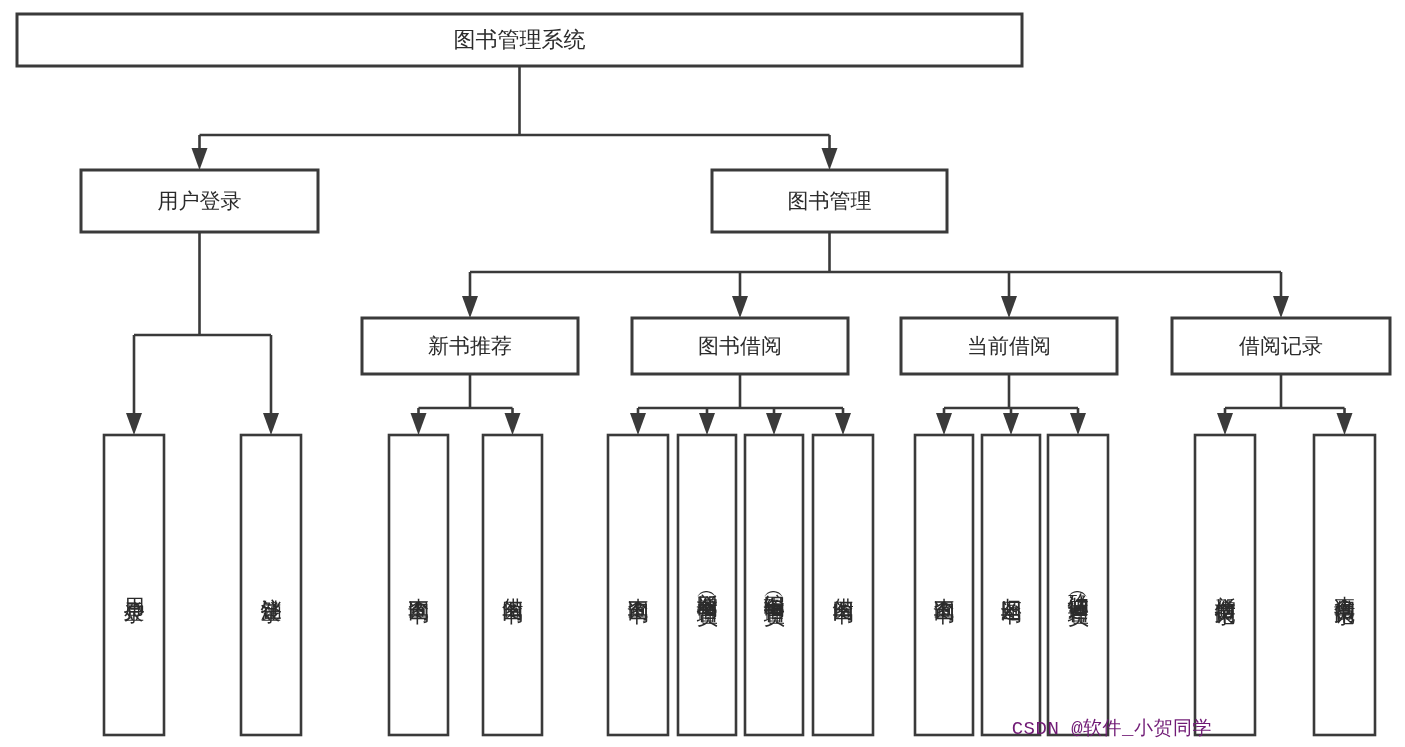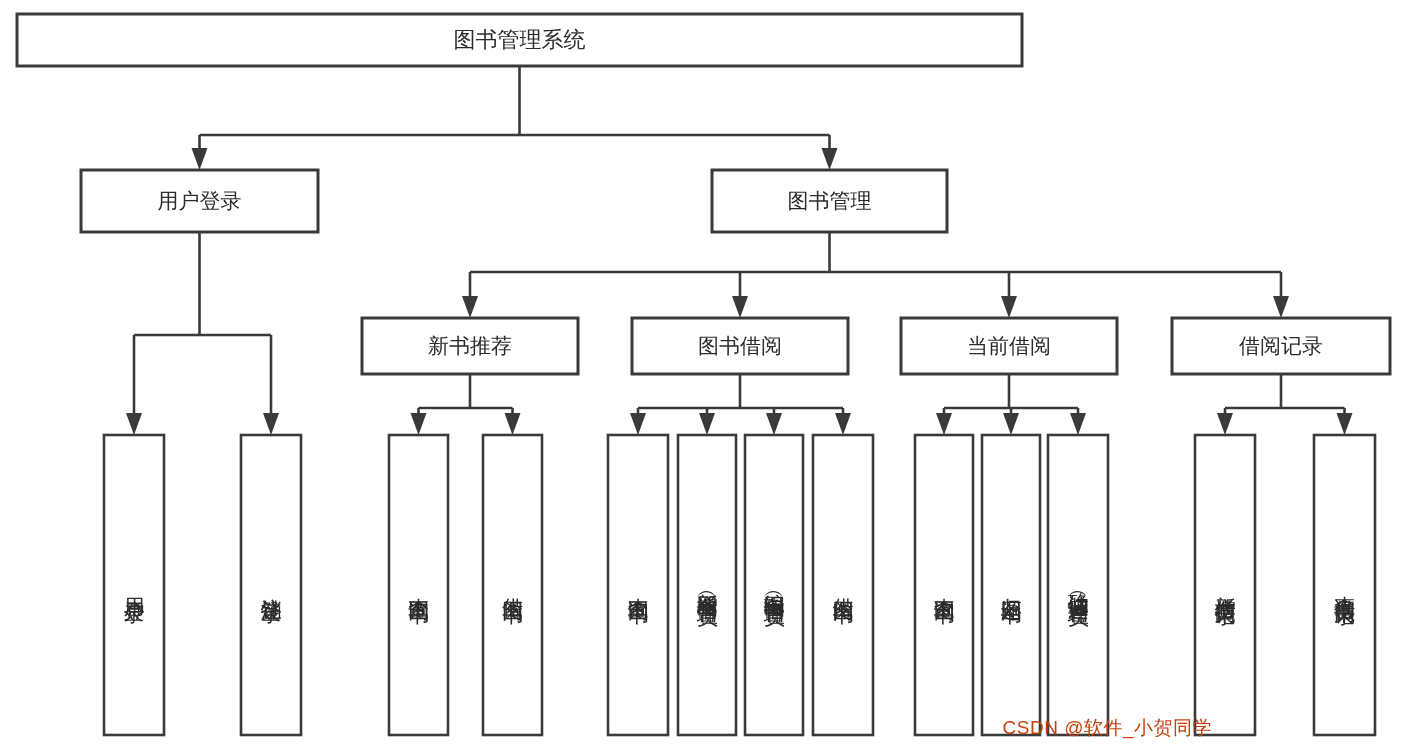--- a/index.html
+++ b/index.html
@@ -76,23 +76,23 @@
     font-size: 21px;
     line-height: 1.08;
     color: #2b2b2b;
     letter-spacing: 2px;
     white-space: nowrap;
   }
   #watermark {
     position: absolute;
     right: 12px;
     bottom: 6px;
-    font-family: Liberation Sans, sans-serif;
+    font-family: Liberation Mono, monospace;
     font-size: 19px;
-    color: #c2410c;
+    color: #701a75;
     letter-spacing: 0.5px;
     white-space: nowrap;
     user-select: none;
   }
 </style>
 </head>
 <body>
 
 <div id="diagram-root">
   <svg id="diagram-svg" viewBox="0 0 1405 747">

